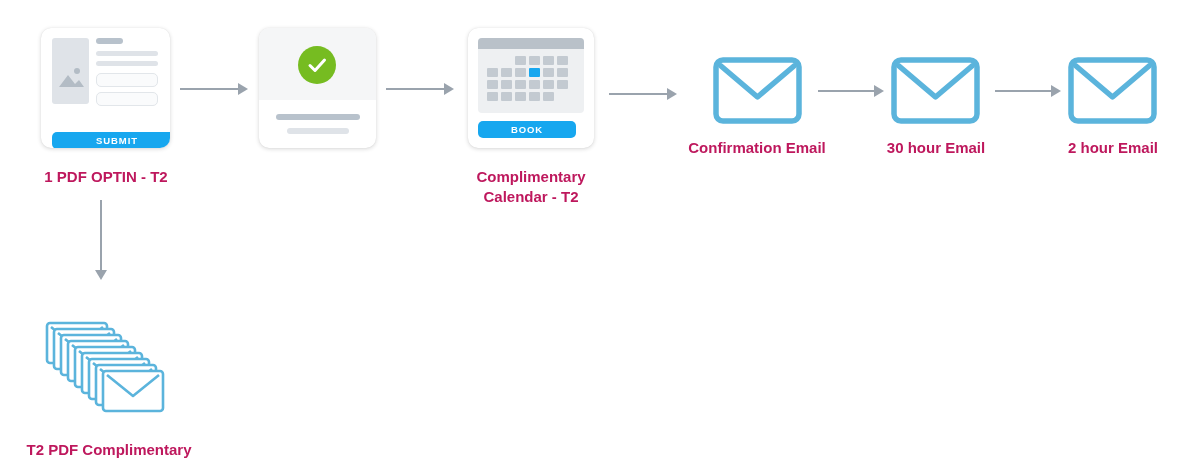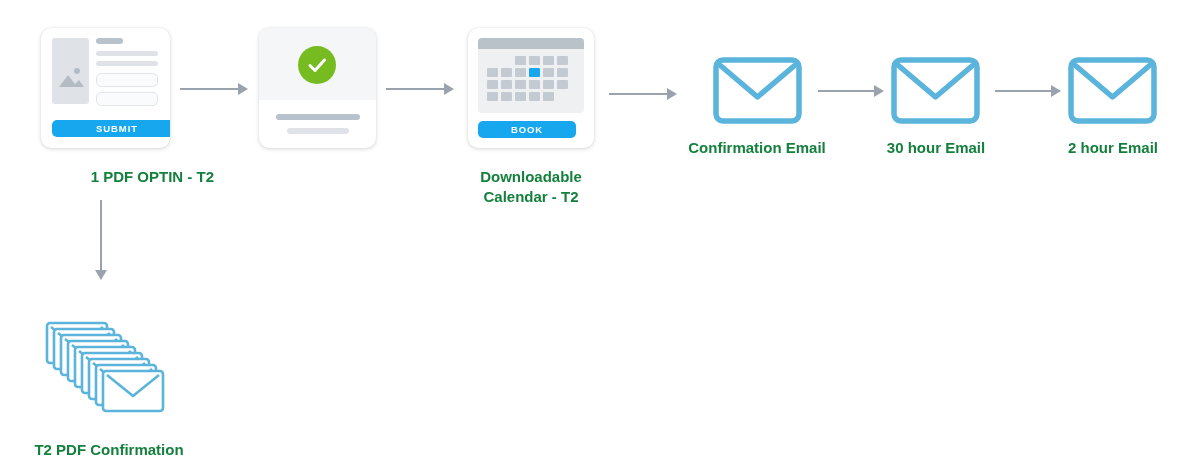--- a/index.html
+++ b/index.html
@@ -17,21 +17,21 @@
   .canvas {
     position: absolute;
     left: 0; top: 0;
     width: 1188px;
     height: 466px;
   }
   .node-label {
     position: absolute;
     text-align: center;
     font-weight: bold;
-    color: #15803d;
+    color: #be185d;
     font-size: 15px;
     line-height: 20px;
     white-space: pre-line;
   }
   
   .card {
     position: absolute;
     background: #ffffff;
     border-radius: 10px;
     box-shadow: 0 1px 4px rgba(0,0,0,0.16), 0 0 1px rgba(0,0,0,0.10);
@@ -183,26 +183,26 @@
           <path d="M7 49 L16 37 L23 46 L27 42 L32 49 Z" fill="#b3bcc5"></path>
         </svg>
       </div>
 
       <div class="ph-line dark" style="left:55px; top:10px; width:27px; height:6px;"></div>
       <div class="ph-line" style="left:55px; top:23px; width:62px; height:5px;"></div>
       <div class="ph-line" style="left:55px; top:33px; width:62px; height:5px;"></div>
       <div class="ph-field" style="left:55px; top:45px; width:62px; height:14px;"></div>
       <div class="ph-field" style="left:55px; top:64px; width:62px; height:14px;"></div>
 
-      <div class="btn-blue" style="left:11px; top:92px; width:130px; height:17px;">
+      <div class="btn-blue" style="left:11px; top:104px; width:130px; height:17px;">
         <span>SUBMIT</span>
       </div>
     </div>
   </div>
-  <div class="node-label" style="left:14px; top:167px; width:200px;text-align:right;">1 PDF OPTIN - T2</div>
+  <div class="node-label" style="left:6px; top:167px; width:200px;">1 PDF OPTIN - T2</div>
 
   <div class="arrow-h" style="left:180px; top:83px; width:70px;">
     <div class="shaft" style="width:60px;"></div>
     <div class="head" style="left:58px;"></div>
   </div>
 
   <div class="card" style="left:259px; top:28px; width:117px; height:120px;">
     <div class="card-inner">
       <div class="conf-top" style="height:72px;"></div>
       <div class="check-circle" style="left:39px; top:18px; width:38px; height:38px;">
@@ -252,21 +252,21 @@
           <div class="cal-cell"></div>
           <div class="cal-cell"></div>
           <div class="cal-cell empty"></div>
         </div>
       </div>
       <div class="btn-blue" style="left:10px; top:93px; width:98px; height:17px;justify-content:center;">
         <span>BOOK</span>
       </div>
     </div>
   </div>
-  <div class="node-label" style="left:431px; top:167px; width:200px;">Downloadable
+  <div class="node-label" style="left:431px; top:167px; width:200px;">Complimentary
 Calendar - T2</div>
 
   <div class="arrow-h" style="left:609px; top:88px; width:70px;">
     <div class="shaft" style="width:60px;"></div>
     <div class="head" style="left:58px;"></div>
   </div>
 
   <div class="env" style="left:713px; top:57px;">
     <svg width="89" height="67" viewBox="0 0 89 67">
       <rect x="3" y="3" width="83" height="61" rx="7" ry="7" fill="none" stroke="#5bb4dc" stroke-width="5.5"></rect>
@@ -341,15 +341,15 @@
           <rect x="52" y="45" width="60" height="40" rx="3"></rect>
           <path d="M56 49 L82 70 L108 49" fill="none"></path>
         </g>
         <g>
           <rect x="59" y="51" width="60" height="40" rx="3"></rect>
           <path d="M63 55 L89 76 L115 55" fill="none"></path>
         </g>
       </g>
     </svg>
   </div>
-  <div class="node-label" style="left:9px; top:440px; width:200px; text-align:center;">T2 PDF Confirmation</div>
+  <div class="node-label" style="left:9px; top:440px; width:200px; text-align:center;">T2 PDF Complimentary</div>
 
 </div>
 
 </body></html>

